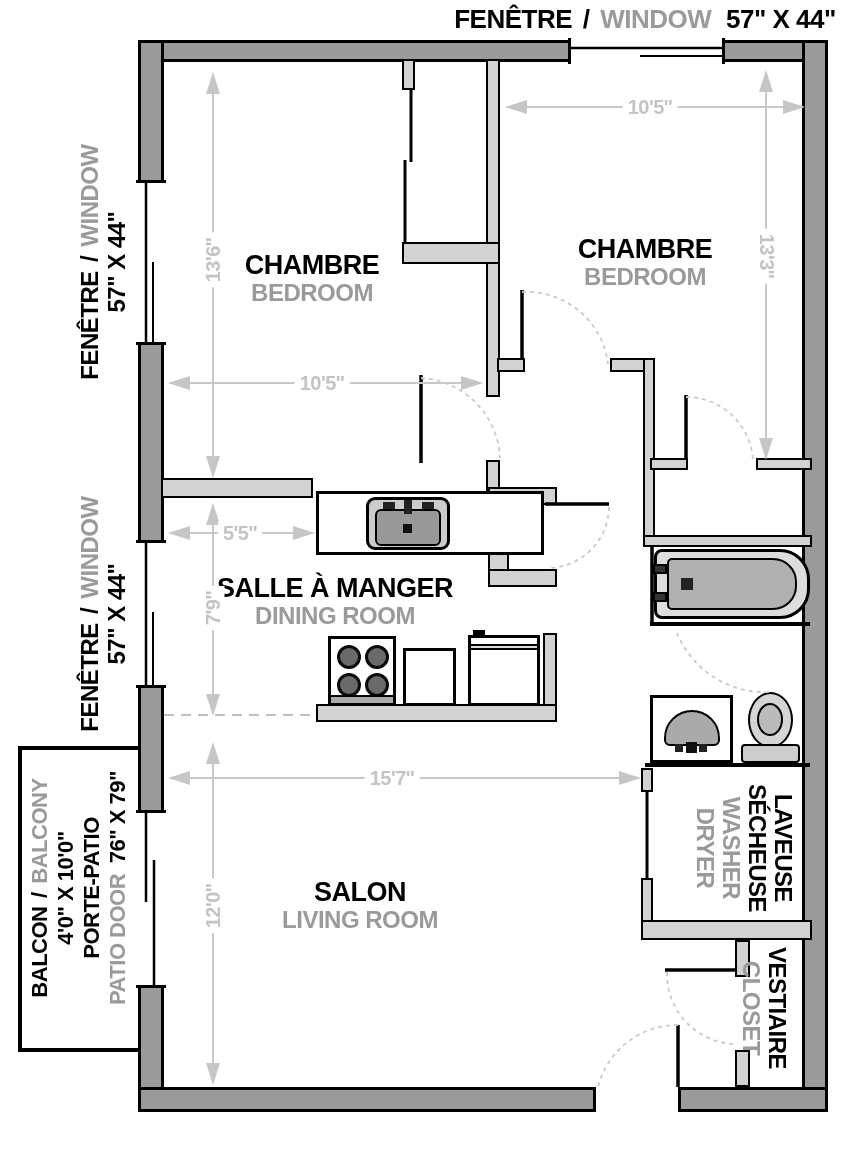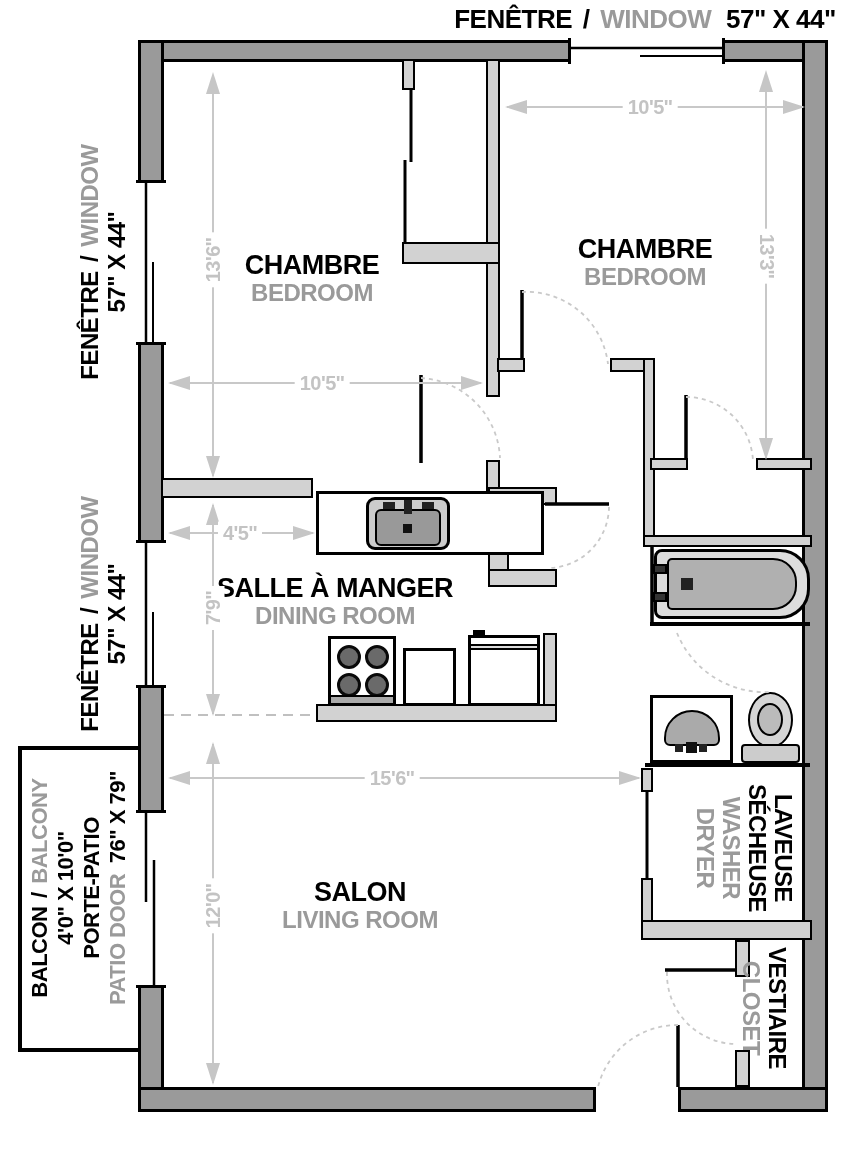--- a/index.html
+++ b/index.html
@@ -243,18 +243,18 @@
   </div>
   <div class="lbl sidelbl rotr" style="left:764px;top:1008px;">
     <div>VESTIAIRE</div>
     <div class="gray">CLOSET</div>
   </div>
 
   <div class="dim rotl" style="left:213px;top:260px;">13'6''</div>
   <div class="dim center" style="left:322px;top:383px;">10'5''</div>
   <div class="dim center" style="left:650px;top:107px;">10'5''</div>
   <div class="dim rotr" style="left:766px;top:256px;">13'3''</div>
-  <div class="dim center" style="left:240px;top:533px;">4'5''</div>
+  <div class="dim center" style="left:240px;top:533px;">5'5''</div>
   <div class="dim rotl" style="left:213px;top:608px;">7'9''</div>
-  <div class="dim center" style="left:392px;top:778px;">15'6''</div>
+  <div class="dim center" style="left:392px;top:778px;">15'7''</div>
   <div class="dim rotl" style="left:213px;top:906px;">12'0''</div>
 
 </div>
 
 </body></html>

